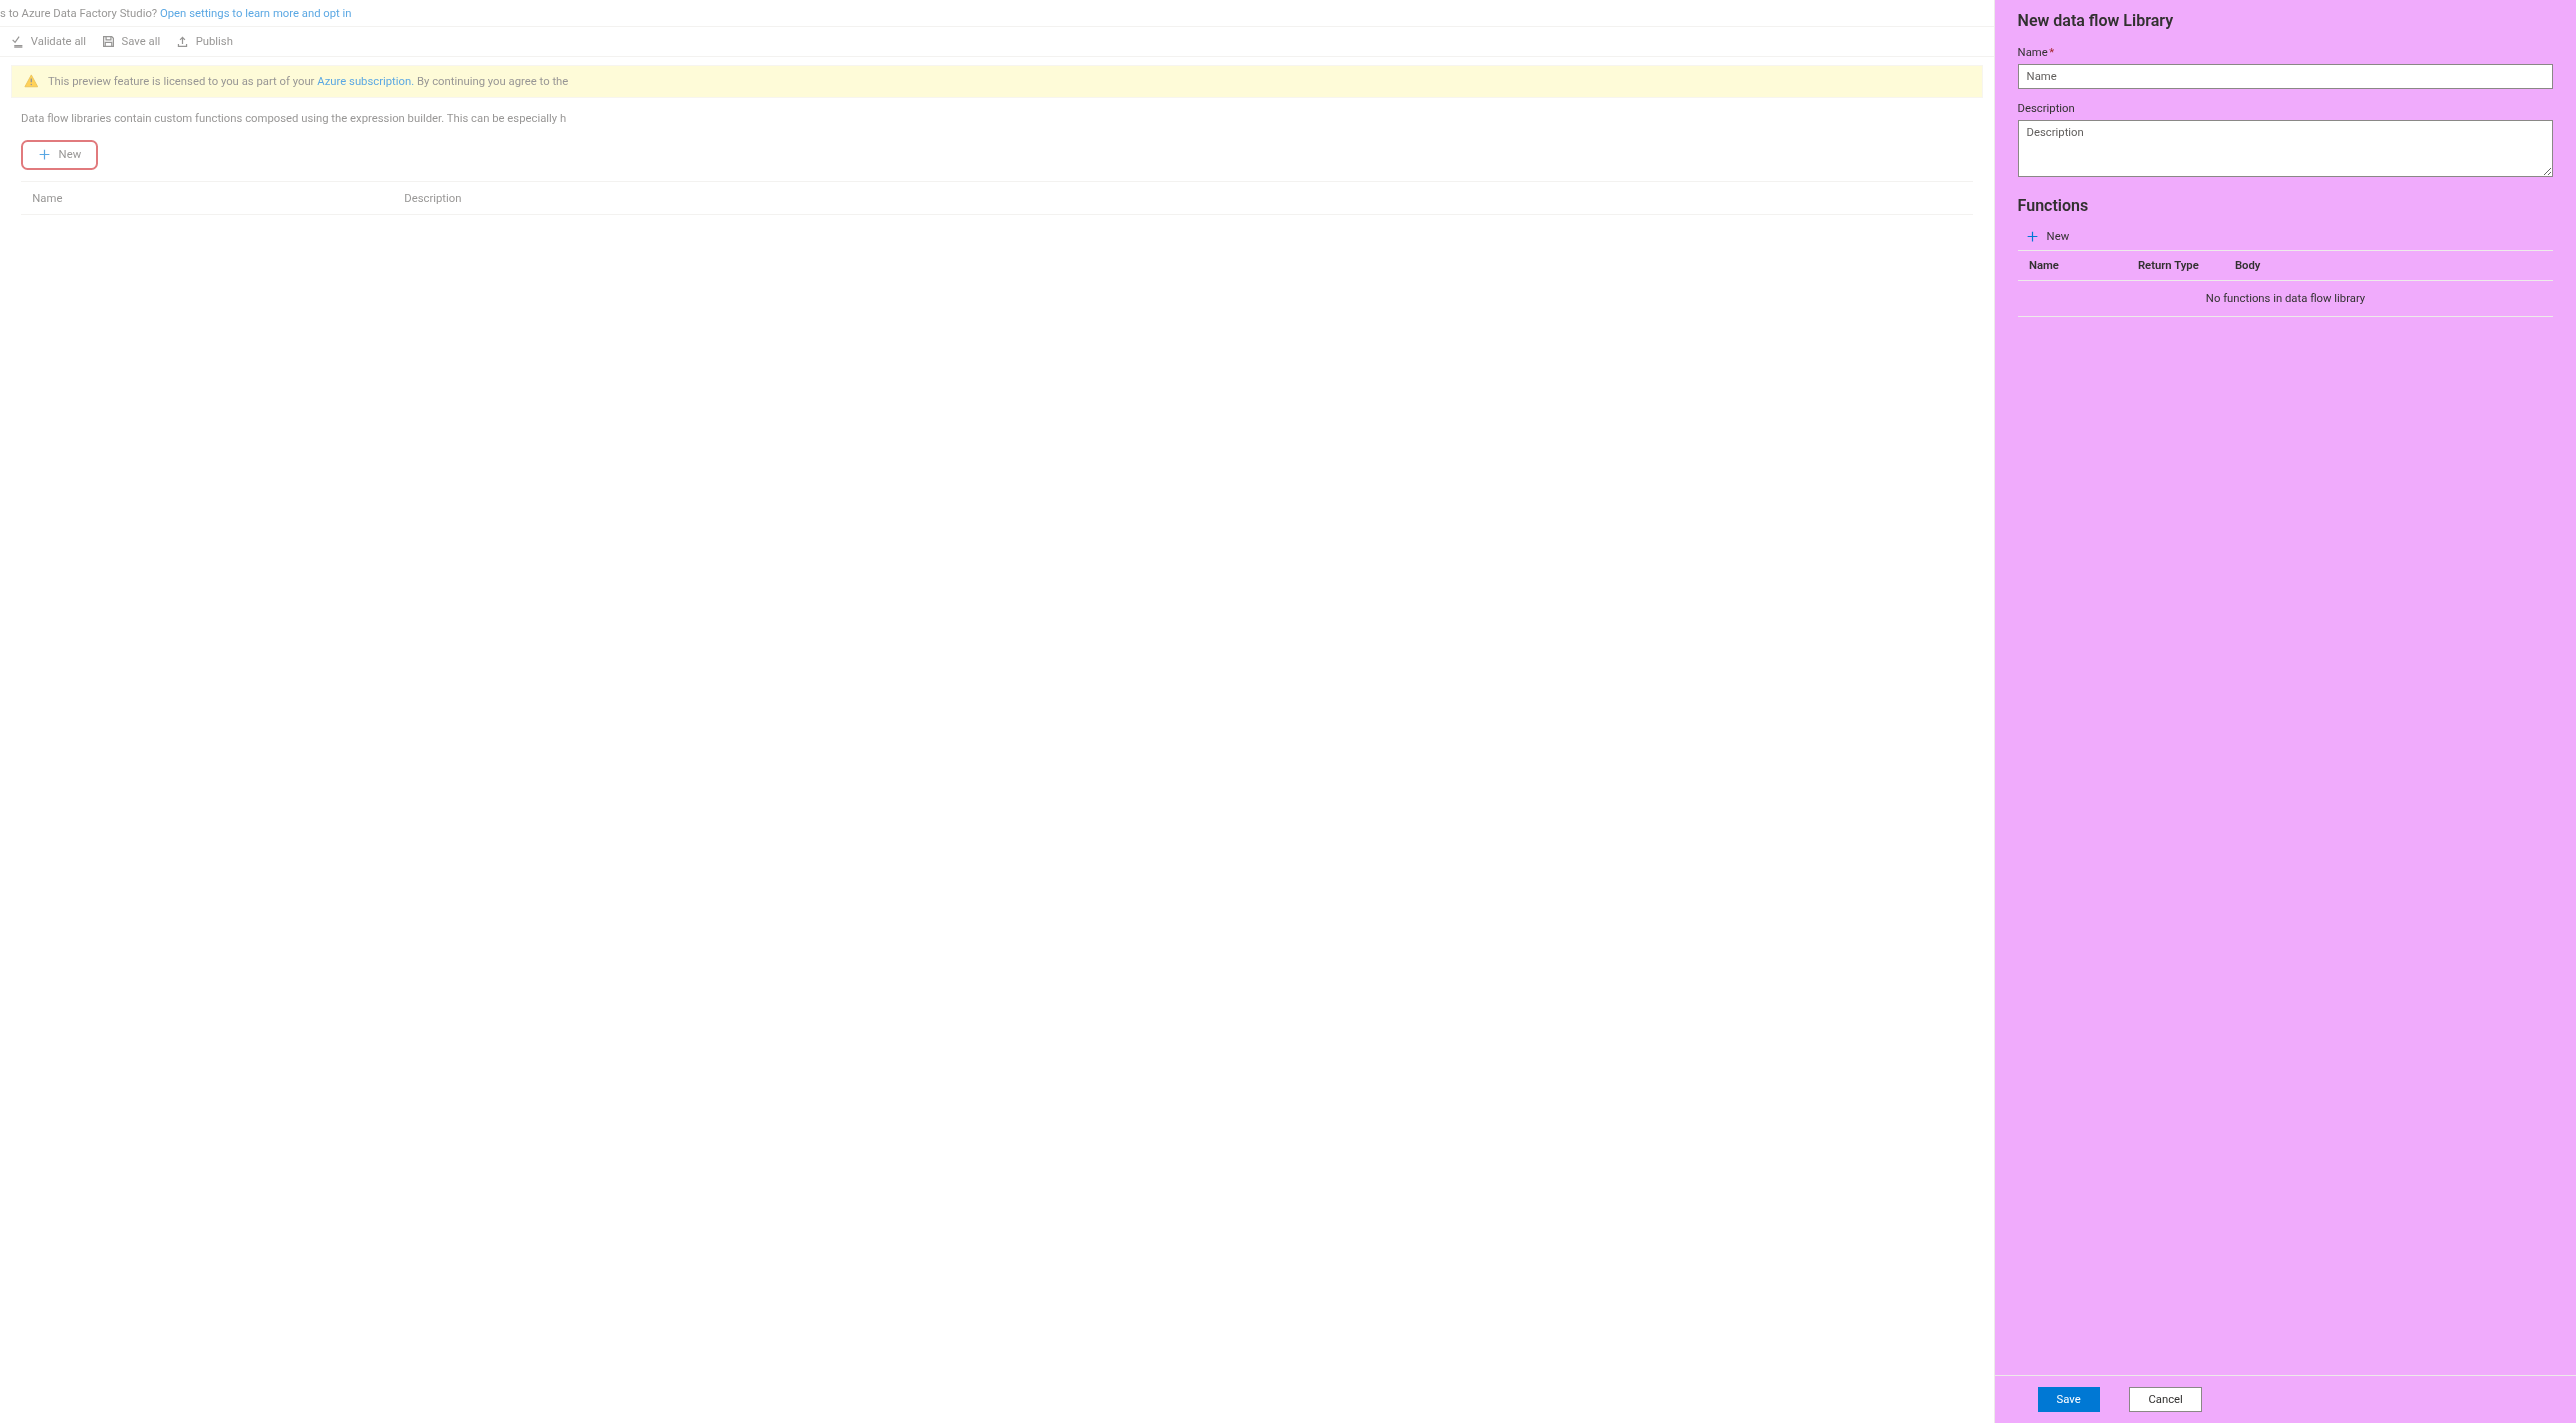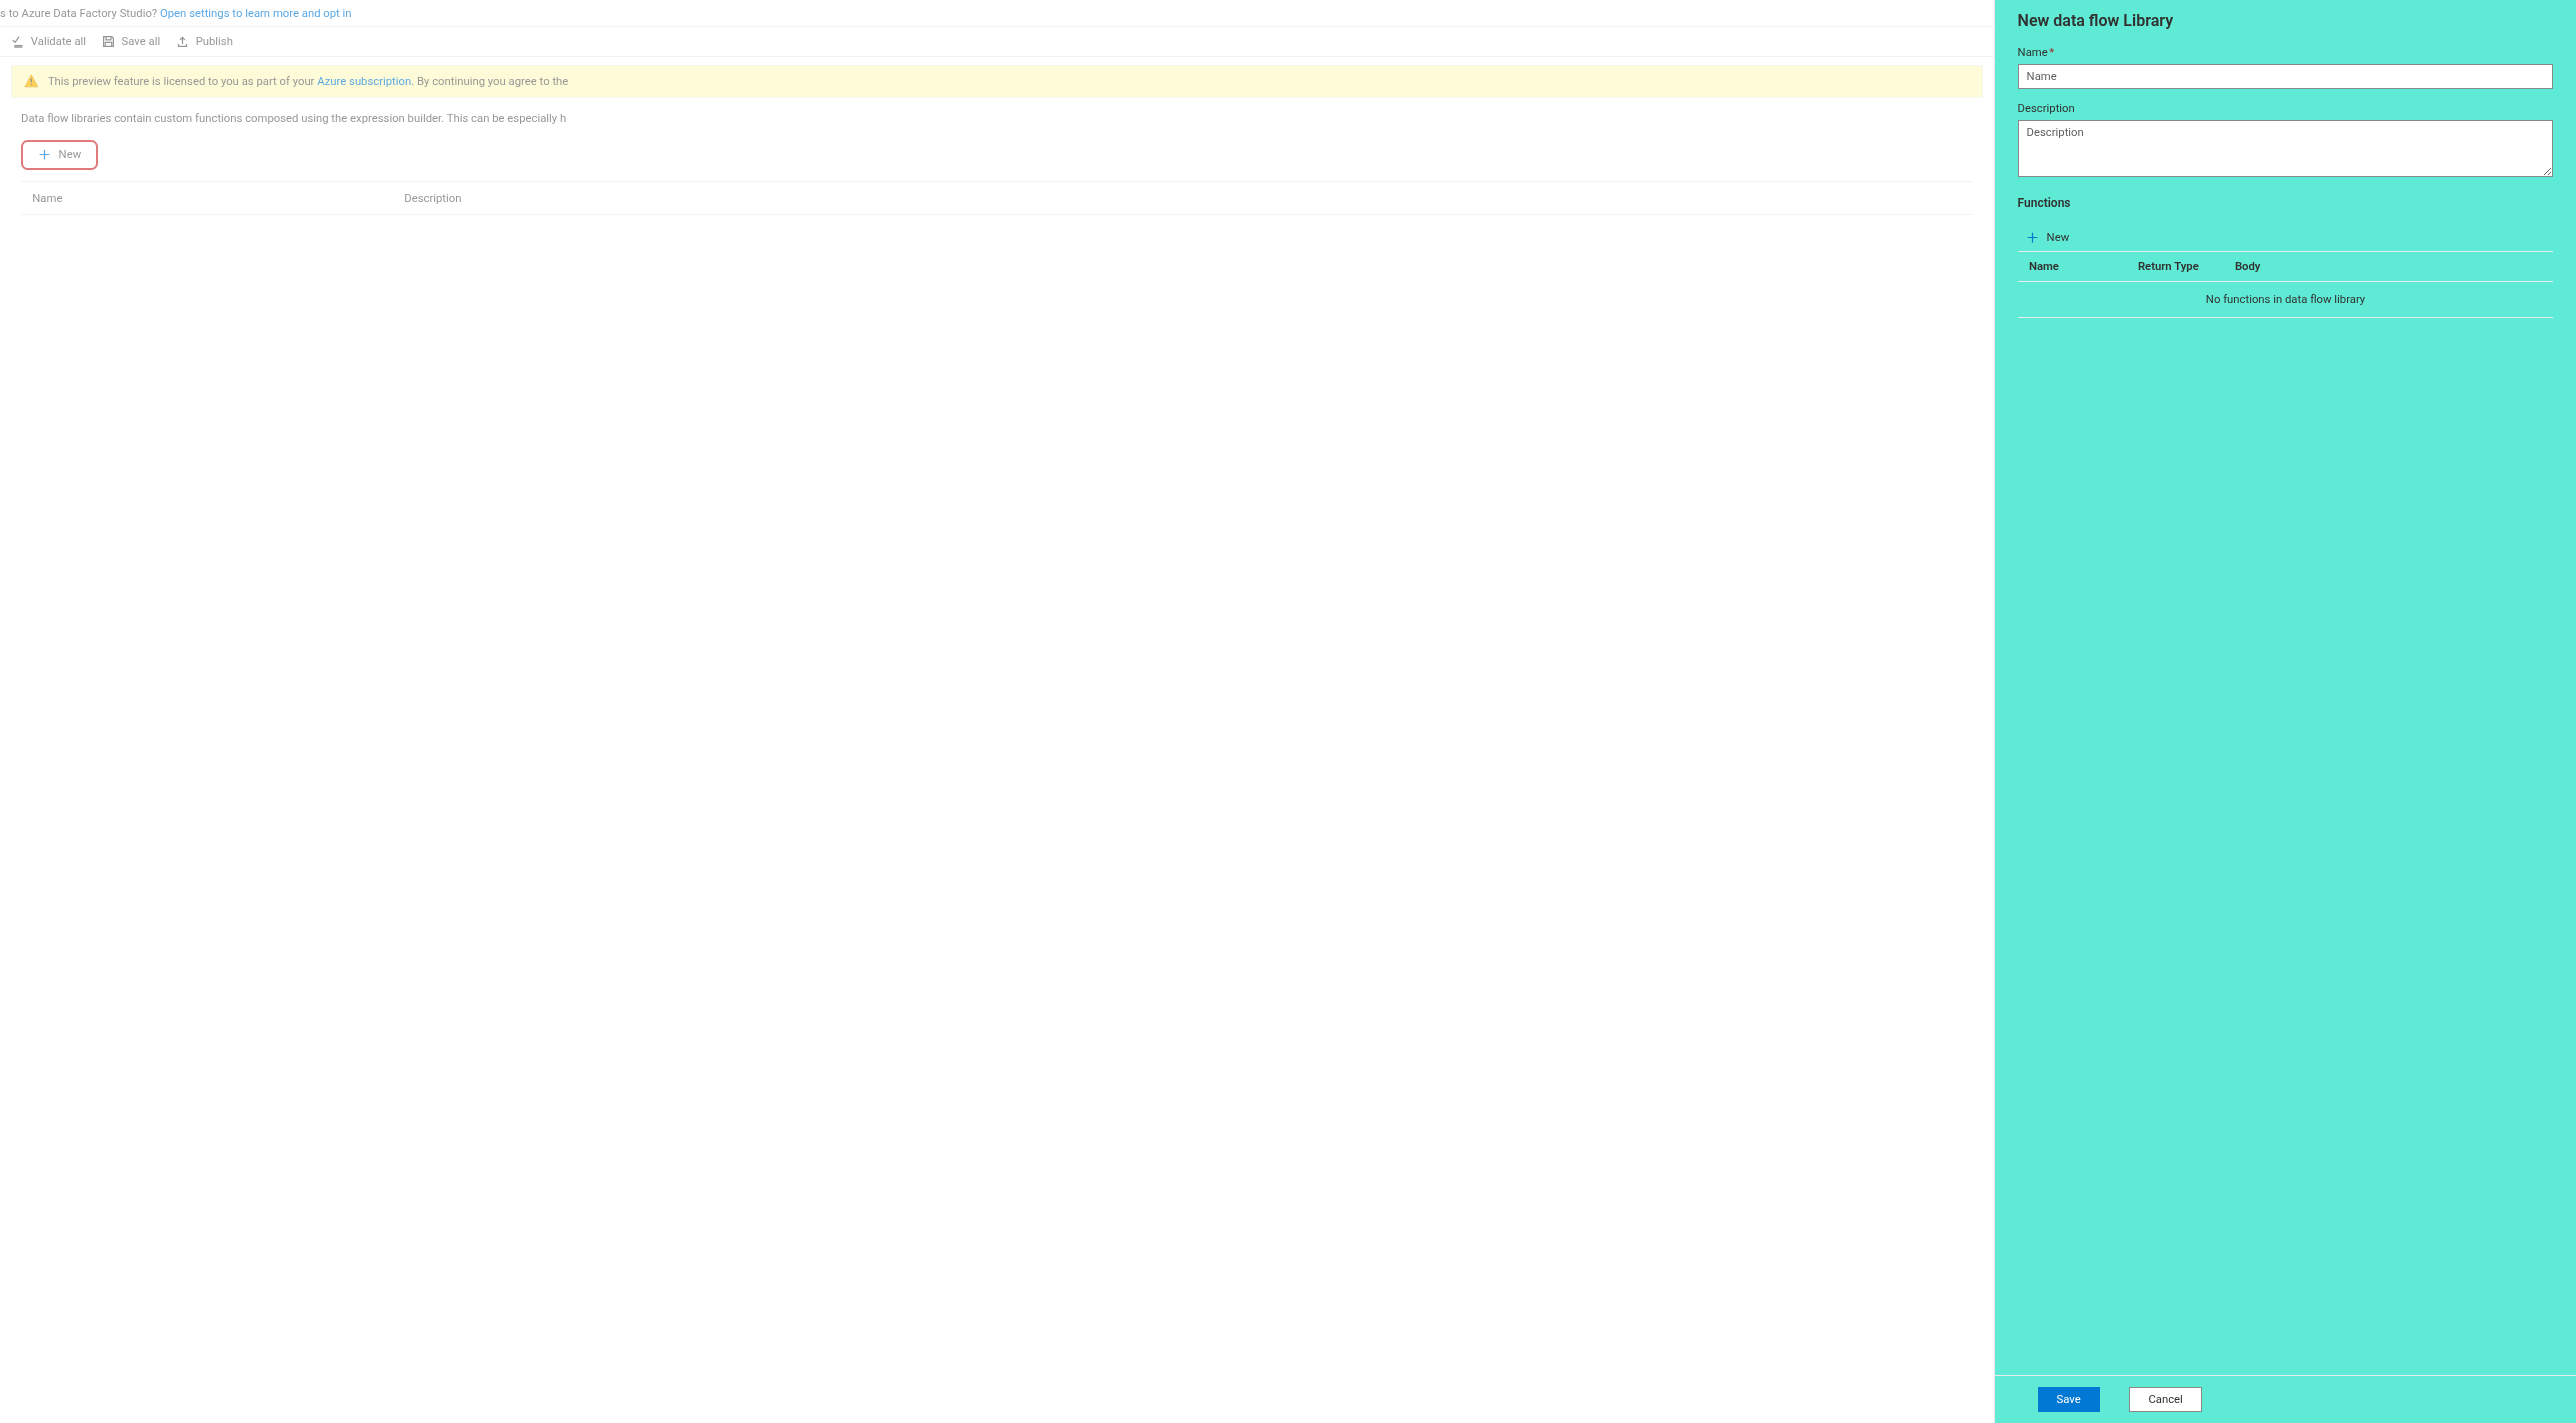--- a/index.html
+++ b/index.html
@@ -182,21 +182,21 @@
       pointer-events: none;
     }
     
     
     .side-panel {
       width: 582px;
       flex-shrink: 0;
       border-left: 0.8px solid #edebe9;
       display: flex;
       flex-direction: column;
-      background: #5eead4;
+      background: #f0abfc;
       position: relative;
     }
     
     .panel-body {
       flex: 1;
       padding: 11.3px 22.6px;
       overflow-y: auto;
     }
     
     .panel-title {
@@ -236,24 +236,24 @@
     textarea.form-input {
       height: 57px;
       resize: both;
     }
     
     .functions-section {
       margin-top: 3.2px;
     }
     
     .functions-title {
-      font-size: 12px;
+      font-size: 16px;
       font-weight: 600;
       color: #323130;
-      margin-bottom: 18px;
+      margin-bottom: 12px;
     }
     
     .functions-new {
       display: inline-flex;
       align-items: center;
       gap: 8px;
       padding: 3.2px 3.2px 3.2px 8px;
       color: #323130;
       cursor: pointer;
       font-size: 11.3px;

